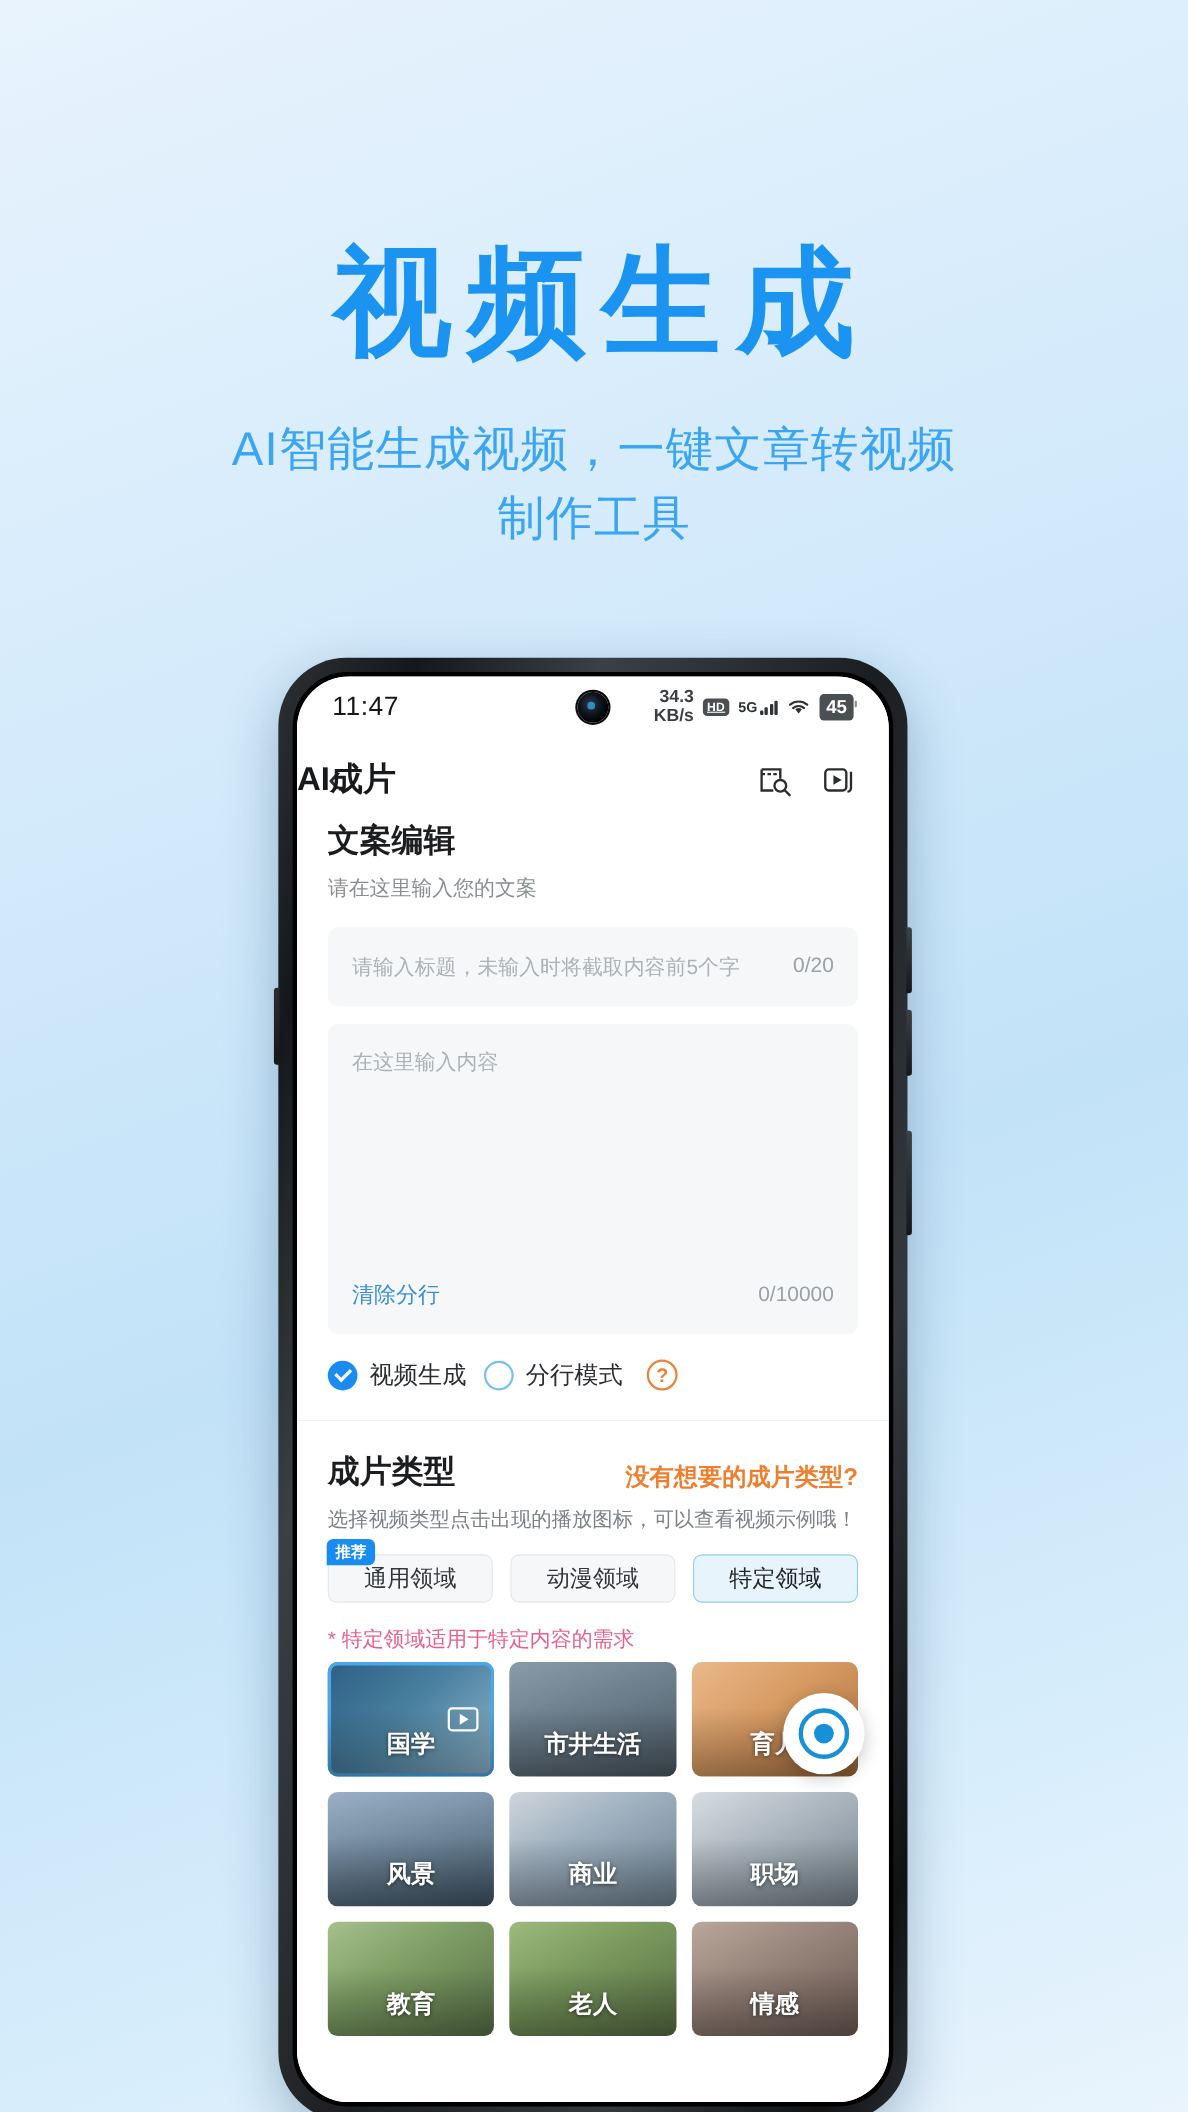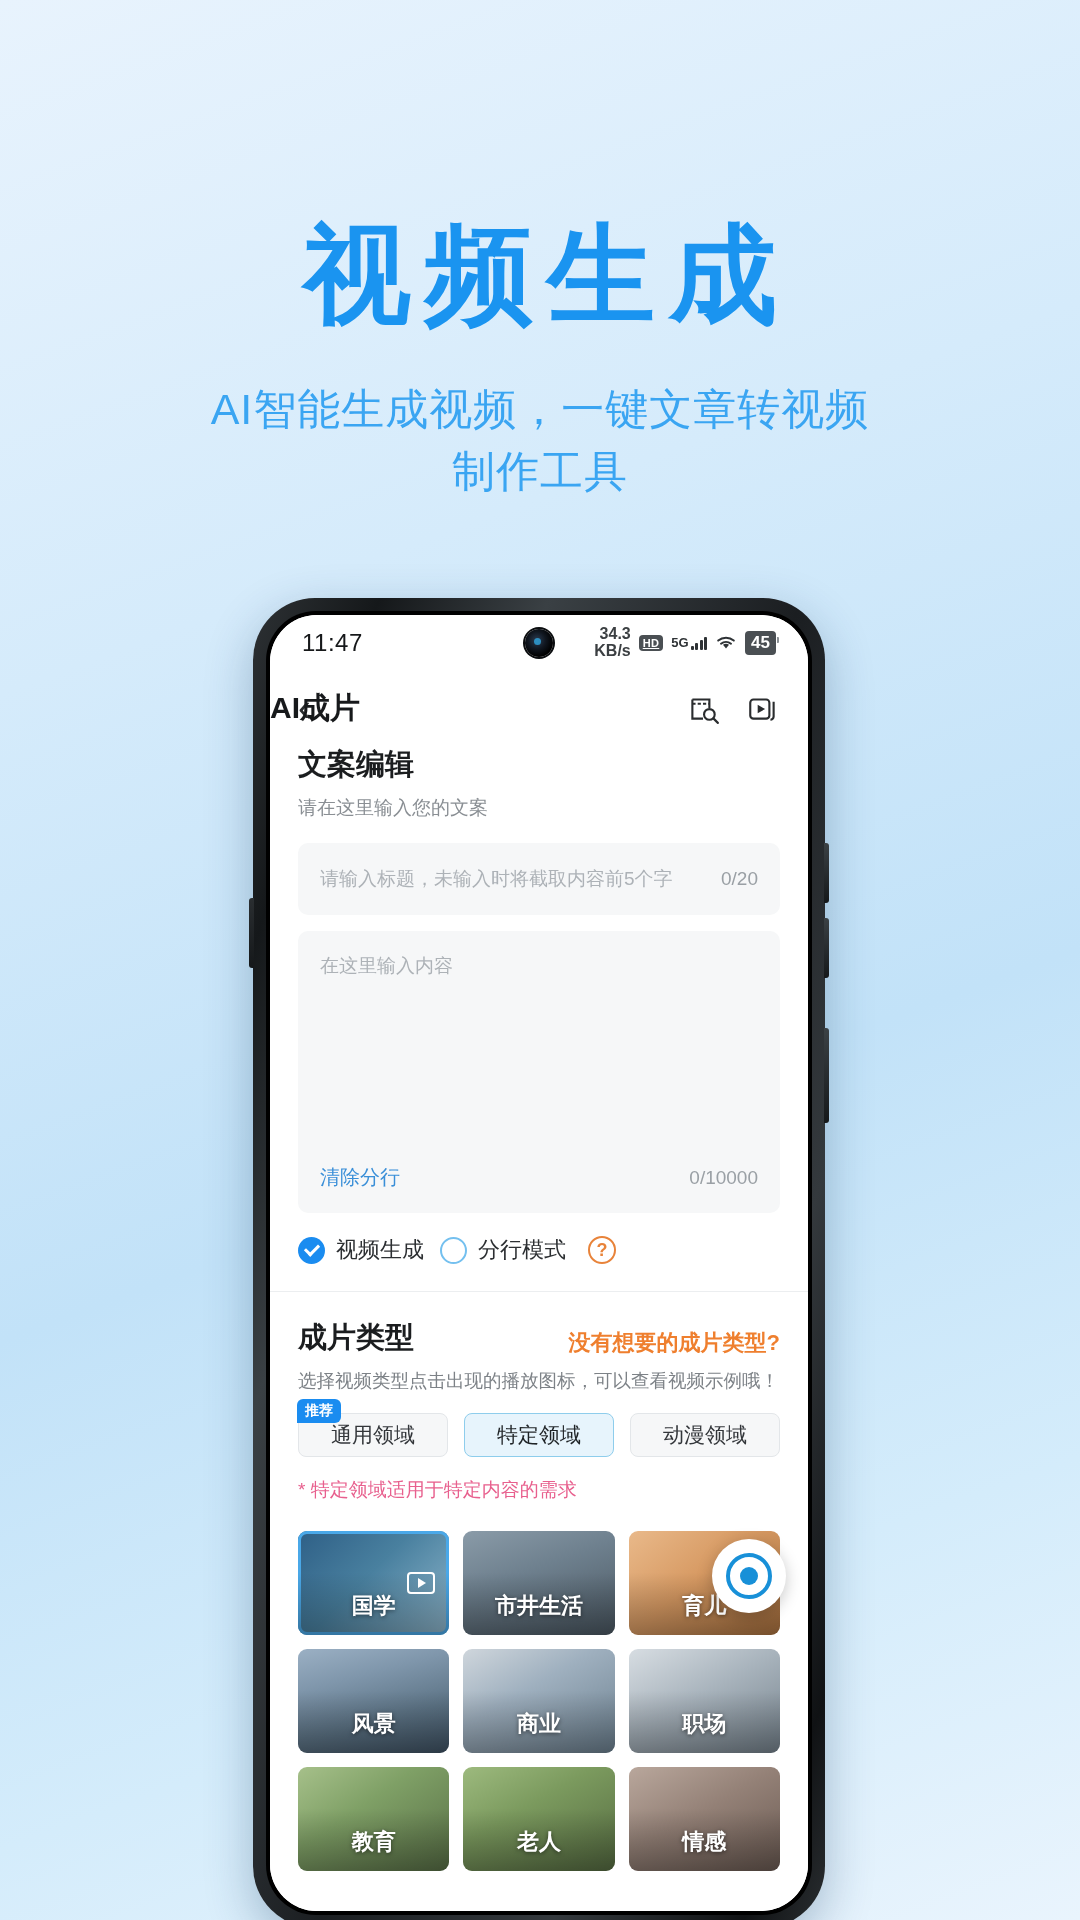--- a/index.html
+++ b/index.html
@@ -165,21 +165,21 @@
     background:#f6f7f8; display:flex; align-items:center; justify-content:center;
     font-size: 21px; color:#33363a; position:relative;
   }
   .chip.active { background:#e7f4fc; border-color:#8ecdec; color:#1f2326; }
   .badge {
     position:absolute; top:-15px; left:-2px; background:#1a8cf0; color:#fff;
     font-size:14px; padding: 3px 8px; border-radius: 6px 6px 6px 0; font-weight:600;
   }
   .hint { margin-top: 20px; font-size: 19px; color:#e8608e; }
 
-  .grid { margin-top: 28px; display:grid; grid-template-columns: repeat(3, 1fr); gap: 14px; }
+  .grid { margin-top: 8px; display:grid; grid-template-columns: repeat(3, 1fr); gap: 14px; }
   .tile {
     height: 104px; border-radius: 9px; position:relative; overflow:hidden;
     display:flex; align-items:flex-end;
   }
   .tile span.tl {
     position:relative; z-index:3; color:#fff; font-size:22px; font-weight:600;
     margin: 0 auto 14px; text-shadow: 0 1px 4px rgba(0,0,0,.55);
   }
   .tile .shade { position:absolute; inset:0; z-index:2;
     background: linear-gradient(180deg, rgba(0,0,0,0) 40%, rgba(0,0,0,0.30) 100%); }
@@ -314,26 +314,26 @@
         <div class="sec-title">成片类型</div>
         <div class="type-link">没有想要的成片类型?</div>
       </div>
       <div class="type-desc">选择视频类型点击出现的播放图标，可以查看视频示例哦！</div>
 
       <div class="chips">
         <div class="chip">
           <div class="badge">推荐</div>
           <span>通用领域</span>
         </div>
+        <div class="chip">
+          <span>动漫领域</span>
+        </div>
         <div class="chip active">
           <span>特定领域</span>
         </div>
-        <div class="chip">
-          <span>动漫领域</span>
-        </div>
       </div>
 
       <div class="hint">* 特定领域适用于特定内容的需求</div>
 
       <div class="grid">
         <div class="tile t-guoxue sel">
           <div class="shade"></div>
           <span class="tl">国学</span>
           <div class="playico"></div>
         </div>

